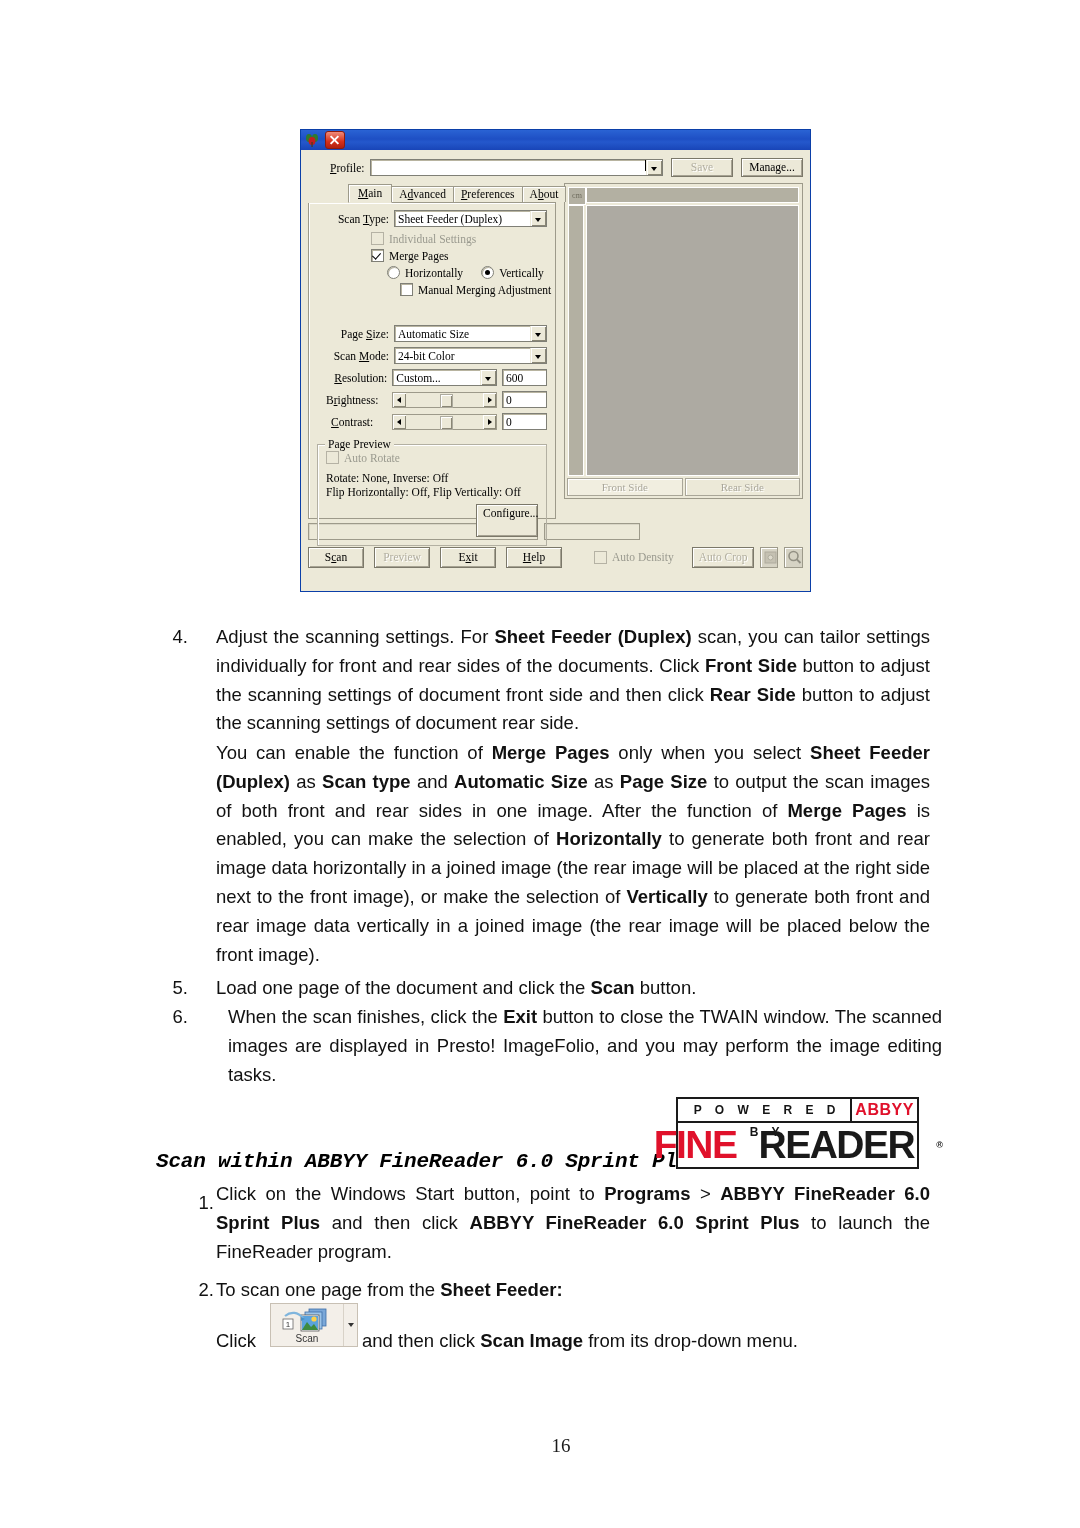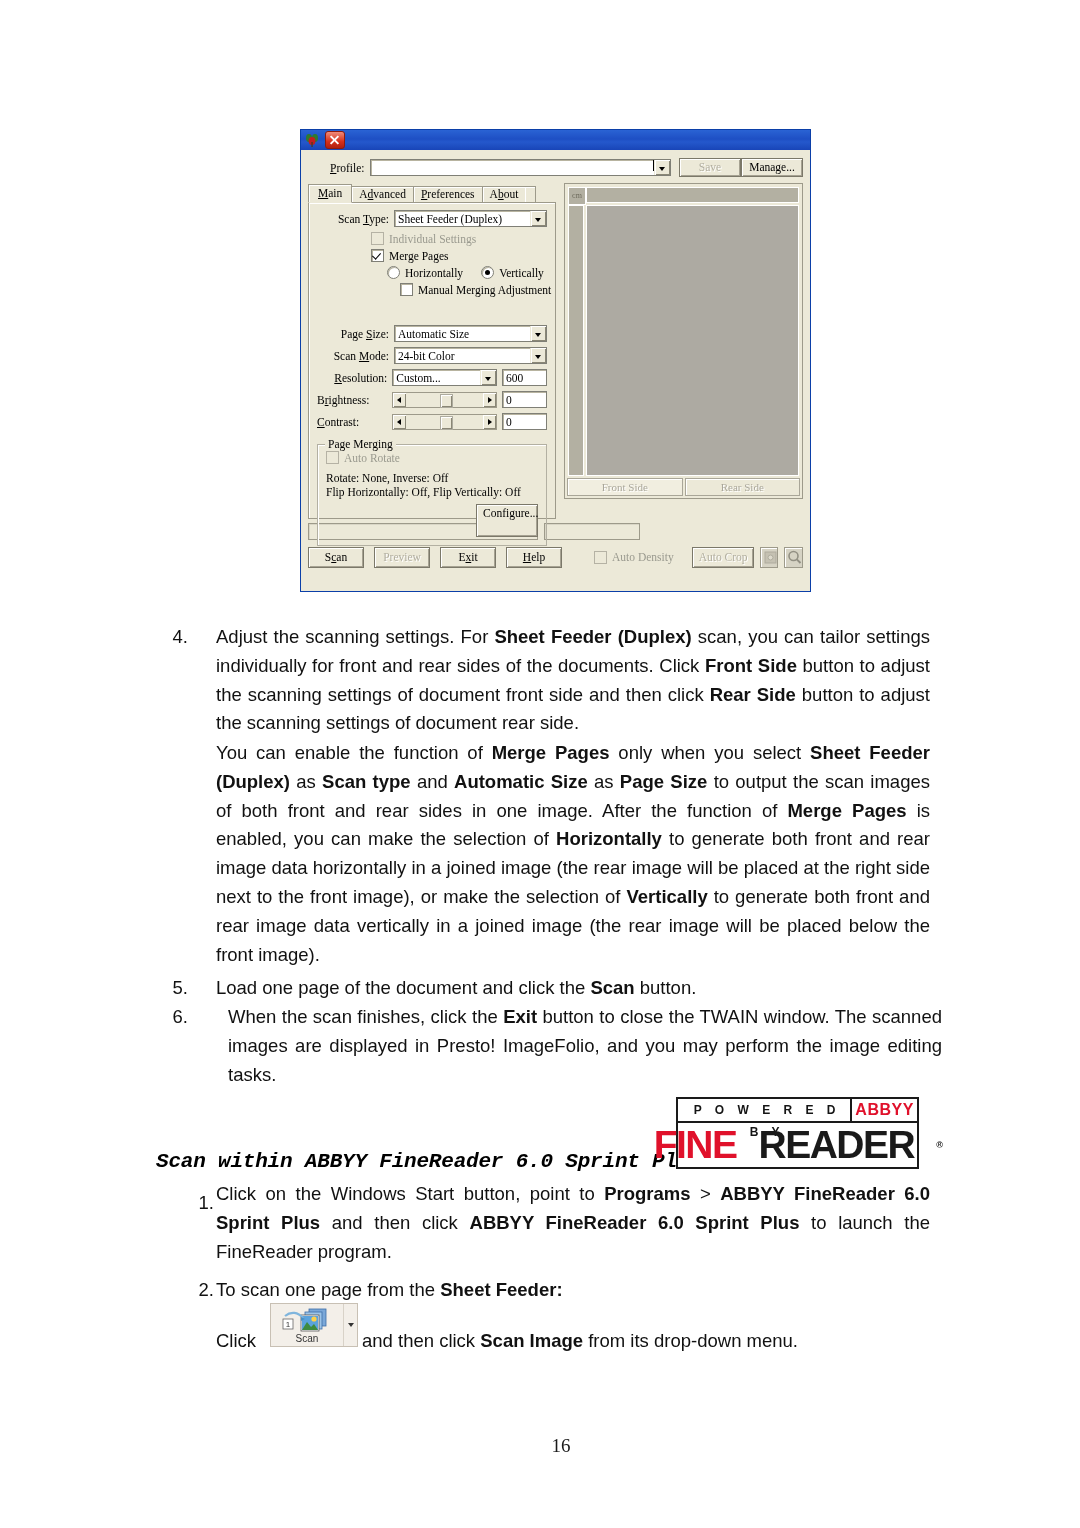--- a/index.html
+++ b/index.html
@@ -134,35 +134,36 @@
     box-shadow: inset 1px 1px 0 #ffffff, inset -1px -1px 0 #a6a292;
     padding: 1px 6px;
     text-align: center;
     white-space: nowrap;
     color:#000;
     box-sizing: border-box;
   }
   .btn.disabled { color: #b2afa0; text-shadow: 1px 1px 0 #fff; }
 
   .btn-save { width: 62px; height: 19px; margin-left: 8px; line-height:15px;}
-  .btn-manage { width: 62px; height: 19px; line-height:15px;}
+  .btn-manage { width: 62px; height: 19px; margin-left: 8px; line-height:15px;}
 
   
   .panes { display: flex; gap: 8px; height: 335px; }
   .left-pane { width: 248px; position: relative; }
   .right-pane { flex: 1 1 auto; position: relative; }
 
   
   .tabstrip {
     display: flex;
     align-items: flex-end;
     height: 19px;
     border-bottom: 1px solid #9d9a8a;
     position: relative;
     z-index: 2;
+    margin-left: 40px;
   }
   .tab {
     font-size: 11.5px;
     font-family: "Liberation Serif", serif;
     padding: 1px 7px 2px 7px;
     border: 1px solid #9d9a8a;
     border-bottom: none;
     background: #ece9d8;
     box-shadow: inset 1px 1px 0 #fff;
     margin-right: -1px;
@@ -243,21 +244,21 @@
     margin-left: 5px;
     font-size: 11.5px;
     font-family: "Liberation Serif", serif;
     padding: 1px 3px;
     line-height: 15px;
     box-sizing: border-box;
     color:#000;
   }
 
   .slider-row { display:flex; align-items:center; margin-bottom: 5px; }
-  .slider-row .lbl { width:72px; text-align:left; margin-right:5px;}
+  .slider-row .lbl { width:72px; text-align:center; margin-right:5px;}
   .slider {
     width: 107px;
     height: 16px;
     display: flex;
     align-items: stretch;
     background: #ece9d8;
     border: 1px solid #9d9a8a;
     box-sizing: border-box;
   }
   .sl-btn {
@@ -663,21 +664,21 @@
               <span class="sl-btn left"></span>
               <span class="sl-track">
                   <span class="sl-thumb"></span>
                 </span>
               <span class="sl-btn right"></span>
             </span>
             <span class="num-box">0</span>
           </div>
 
           <div class="groupbox">
-            <span class="gb-title">Page Merging</span>
+            <span class="gb-title">Page Preview</span>
             <div class="chk-row">
               <span class="checkbox dis"></span>
               <span class="lbl lbl-dis">Auto Rotate</span>
             </div>
             <div class="gb-line" style="margin-top:8px;">Rotate: None, Inverse: Off</div>
             <div class="gb-line">Flip Horizontally: Off, Flip Vertically: Off</div>
             <div style="overflow:hidden;">
               <span class="btn btn-configure">Configure...</span>
             </div>
           </div>

